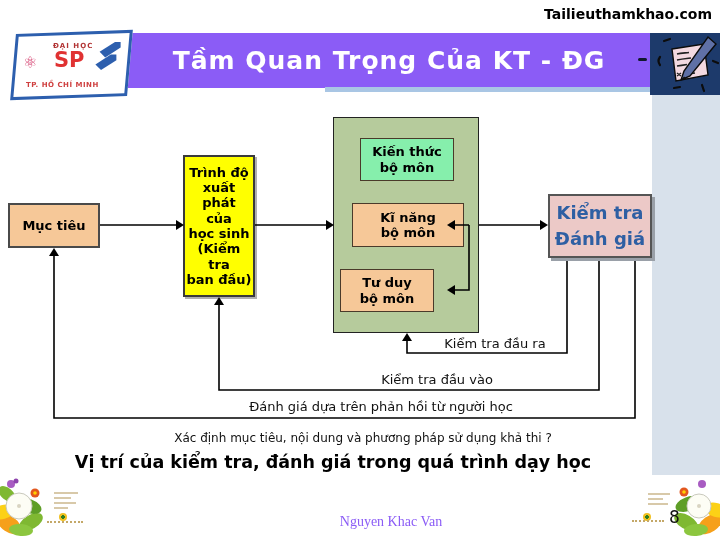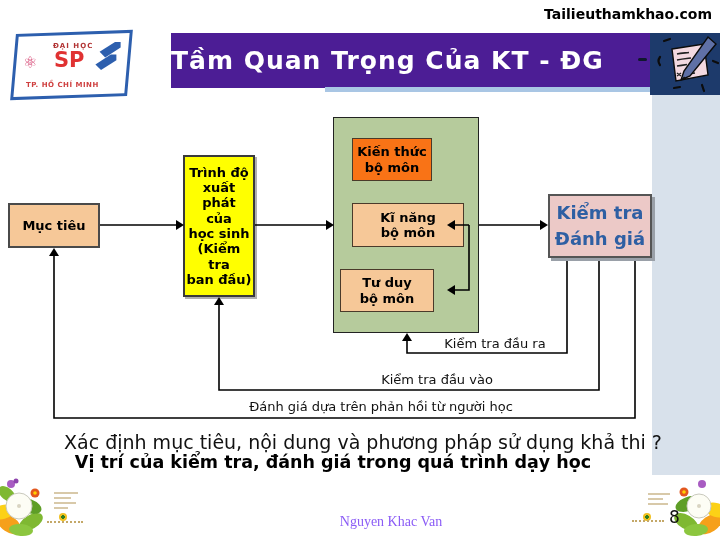--- a/index.html
+++ b/index.html
@@ -3,21 +3,21 @@
 <meta charset="utf-8">
 <style>
   * { box-sizing: border-box; }
   body { margin: 0; background: #fff; font-family: "DejaVu Sans", "Liberation Sans", sans-serif; }
   .slide { position: relative; width: 720px; height: 540px; background: #fff; overflow: hidden; }
 
   .watermark { position: absolute; top: 6px; right: 8px; font-size: 14px; font-weight: bold; color: #000; }
 
   
   .titlebar { position: absolute; left: 128px; top: 33px; width: 522px; height: 55px;
-              background: #4c1d95; display: flex; align-items: center; justify-content: flex-start; margin-left: 43px; }
+              background: #8b5cf6; display: flex; align-items: center; justify-content: center; }
   .titlebar .title-text { color: #fff; font-size: 25px; font-weight: bold; letter-spacing: 1px; white-space: nowrap; }
   .title-understrip { position: absolute; left: 325px; top: 87px; width: 325px; height: 5px; background: #a9c6e4; }
   .bar-dash { position: absolute; left: 638px; top: 58px; width: 9px; height: 3px; background: #10182e; border-radius: 2px; }
 
   
   .navy-box { position: absolute; left: 650px; top: 33px; width: 70px; height: 62px; background: #1d3a6b; }
 
   
   .right-strip { position: absolute; left: 652px; top: 95px; width: 68px; height: 380px; background: #d8e1eb; }
 
@@ -31,34 +31,34 @@
   .logo-atom { position: absolute; left: 7px; top: 18px; font-size: 16px; color: #d43f6e; }
   .logo-s { position: absolute; right: 5px; top: 5px; }
 
   
   .dbox { position: absolute; display: flex; align-items: center; justify-content: center;
           text-align: center; font-weight: bold; font-size: 13px; color: #000; line-height: 1.18; }
   .pre { white-space: pre-line; }
   .muc-tieu   { left: 8px;   top: 203px; width: 92px;  height: 45px;  background: #f6c898; border: 2px solid #4a4a4a; }
   .trinh-do   { left: 183px; top: 155px; width: 72px;  height: 142px; background: #ffff00; border: 2px solid #3a3a3a; box-shadow: 2px 2px 0 rgba(80,80,80,.45); }
   .green-panel{ left: 333px; top: 117px; width: 146px; height: 216px; background: #b6cb9c; border: 1.5px solid #222; }
-  .kien-thuc  { left: 352px; top: 138px; width: 80px;  height: 43px;  background: #f97316; border: 1.5px solid #4a3a2a; }
+  .kien-thuc  { left: 360px; top: 138px; width: 94px;  height: 43px;  background: #86efac; border: 1.5px solid #4a3a2a; }
   .ki-nang    { left: 352px; top: 203px; width: 112px;  height: 44px;  background: #f6c898; border: 1.5px solid #4a3a2a; }
   .tu-duy     { left: 340px; top: 269px; width: 94px;  height: 43px;  background: #f6c898; border: 1.5px solid #4a3a2a; }
   .kiem-tra   { left: 548px; top: 194px; width: 104px; height: 64px;  background: #ecc9c7; border: 2px solid #555;
                 box-shadow: 3px 3px 0 #9aa0a8; color: #2e5fa3; font-size: 18px; line-height: 1.45; z-index: 2; }
 
   .connectors { position: absolute; left: 0; top: 0; z-index: 1; }
 
   
   .flabel { position: absolute; font-size: 13px; color: #111; text-align: center; white-space: nowrap; }
   .lbl-dau-ra   { left: 415px; top: 336px; width: 160px; }
   .lbl-dau-vao  { left: 357px; top: 372px; width: 160px; }
   .lbl-phan-hoi { left: 181px; top: 399px; width: 400px; }
-  .lbl-question { left: 30px;  top: 431px; width: 666px; font-size: 19px; }
+  .lbl-question { left: 30px;  top: 431px; width: 666px; font-size: 12px; }
   .caption { position: absolute; left: 0; top: 452px; width: 666px; text-align: center;
              font-size: 17.5px; font-weight: bold; color: #000; white-space: nowrap; }
 
   
   .author { position: absolute; left: 291px; top: 514px; width: 200px; text-align: center; font-size: 14px; color: #8b5cf6; font-family: Liberation Serif, serif; }
   .page-num { position: absolute; left: 669px; top: 507px; font-size: 17px; color: #111; }
   .flower { position: absolute; }
   .micro-lines { position: absolute; }
   .micro-lines div { height: 2px; margin-bottom: 3px; background: #d8c9a9; }
   .squiggle { position: absolute; border-bottom: 2px dotted #c4a868; height: 4px; }

